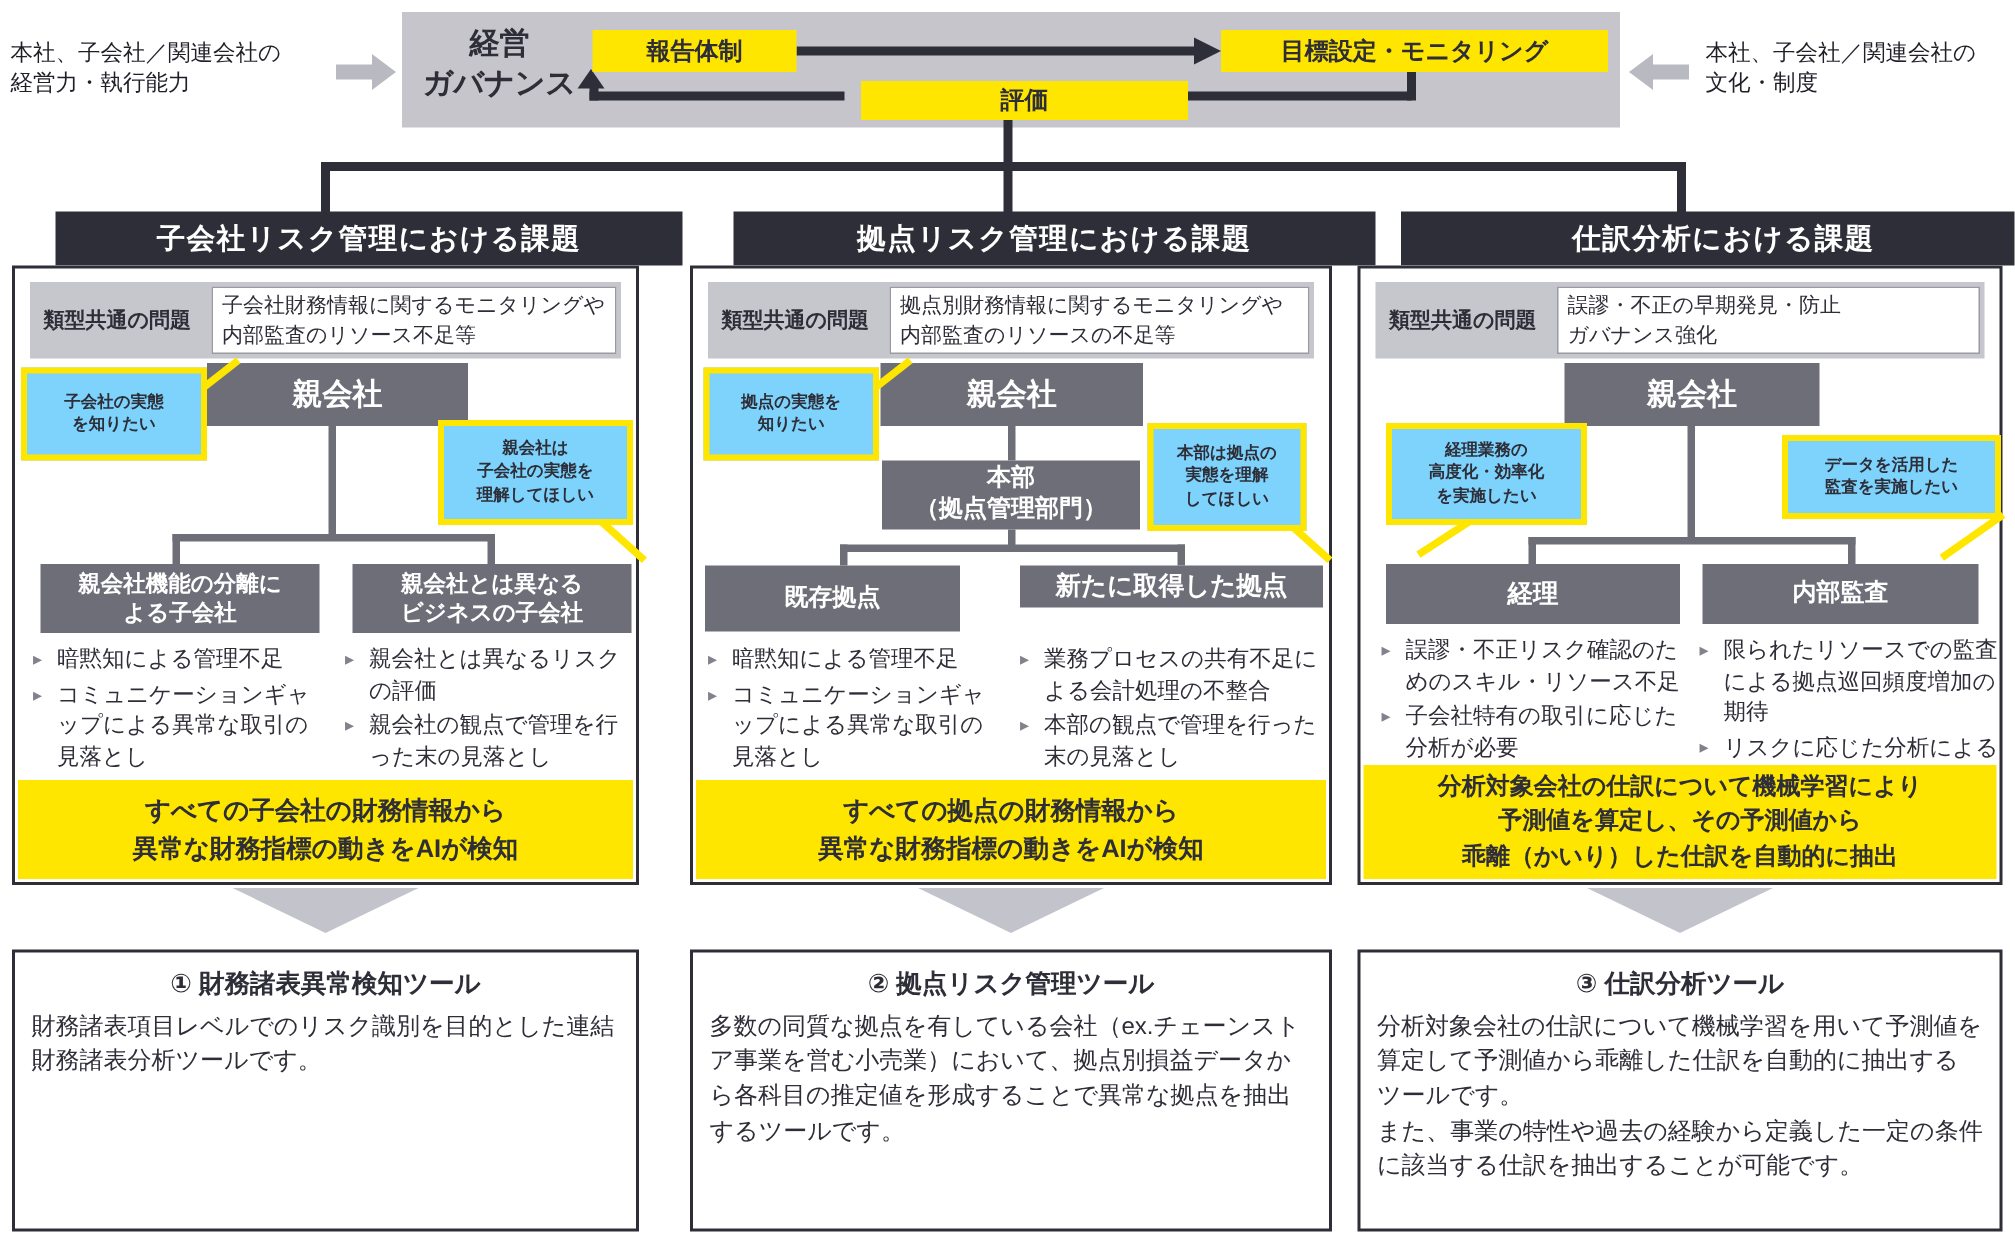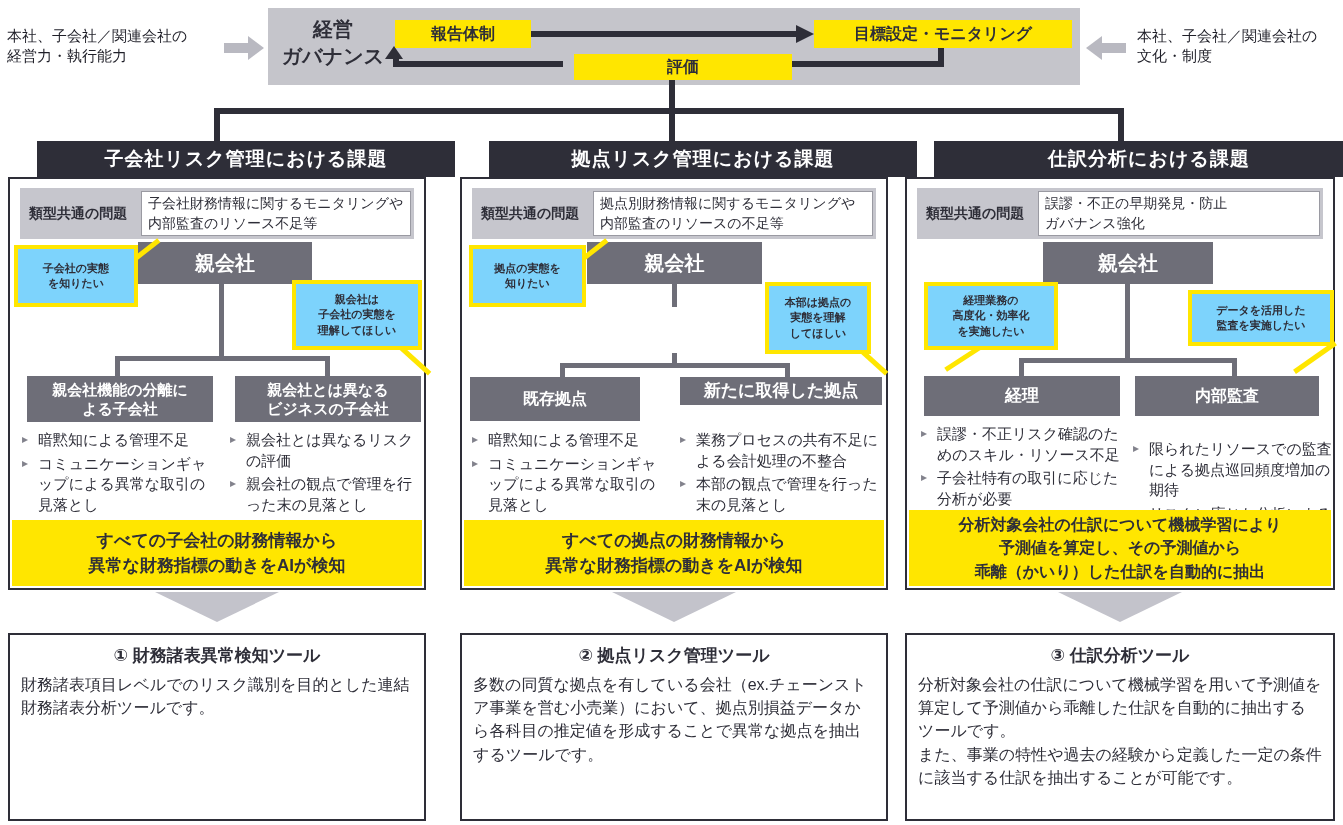--- a/index.html
+++ b/index.html
@@ -146,20 +146,22 @@
     <div class="col-header">拠点リスク管理における課題</div>
     <div class="col-body">
       <div class="common-row">
         <div class="common-label">類型共通の問題</div>
         <div class="common-text pre">拠点別財務情報に関するモニタリングや内部監査のリソースの不足等</div>
       </div>
 
       <div class="gnode parent-node" style="left:125px; top:63px; width:175px; height:42px;">親会社</div>
 
       <div class="gr-v" style="left:210px; top:105px; height:23px;"></div>
+      <div class="gnode sub-node pre" style="left:126px; top:128px; width:172px; height:46px; font-size:16px;">本部
+（拠点管理部門）</div>
       <div class="gr-v" style="left:210px; top:174px; height:12px;"></div>
       <div class="gr-h" style="left:98px; top:184px; width:230px;"></div>
       <div class="gr-v" style="left:98px; top:184px; height:14px;"></div>
       <div class="gr-v" style="left:323px; top:184px; height:14px;"></div>
 
       <div class="ptr" style="left:118px; top:68px; width:30px; transform:rotate(-38deg);"></div>
       <div class="ptr" style="left:388px; top:178px; width:42px; transform:rotate(42deg);"></div>
       <div class="callout pre" style="left:7px; top:66px; width:117px; height:62px;">拠点の実態を
 知りたい</div>
       <div class="callout pre" style="left:303px; top:103px; width:106px; height:72px;">本部は拠点の
@@ -207,21 +209,21 @@
       <div class="callout pre" style="left:281px; top:111px; width:146px; height:56px;">データを活用した
 監査を実施したい</div>
 
       <div class="gnode sub-node" style="left:17px; top:197px; width:196px; height:40px; font-size:17px;">経理</div>
       <div class="gnode sub-node" style="left:228px; top:197px; width:184px; height:40px; font-size:16px;">内部監査</div>
 
       <ul class="bullets" style="left:14px; top:245px; width:202px;">
         <li>誤謬・不正リスク確認のためのスキル・リソース不足</li>
         <li>子会社特有の取引に応じた分析が必要</li>
       </ul>
-      <ul class="bullets" style="left:226px; top:245px; width:200px;margin-top:15px;">
+      <ul class="bullets" style="left:226px; top:245px; width:200px;">
         <li>限られたリソースでの監査による拠点巡回頻度増加の期待</li>
         <li>リスクに応じた分析による異常取引の把握の必要性</li>
       </ul>
 
       <div class="result three pre">分析対象会社の仕訳について機械学習により
 予測値を算定し、その予測値から
 乖離（かいり）した仕訳を自動的に抽出</div>
     </div>
   </div>
 

